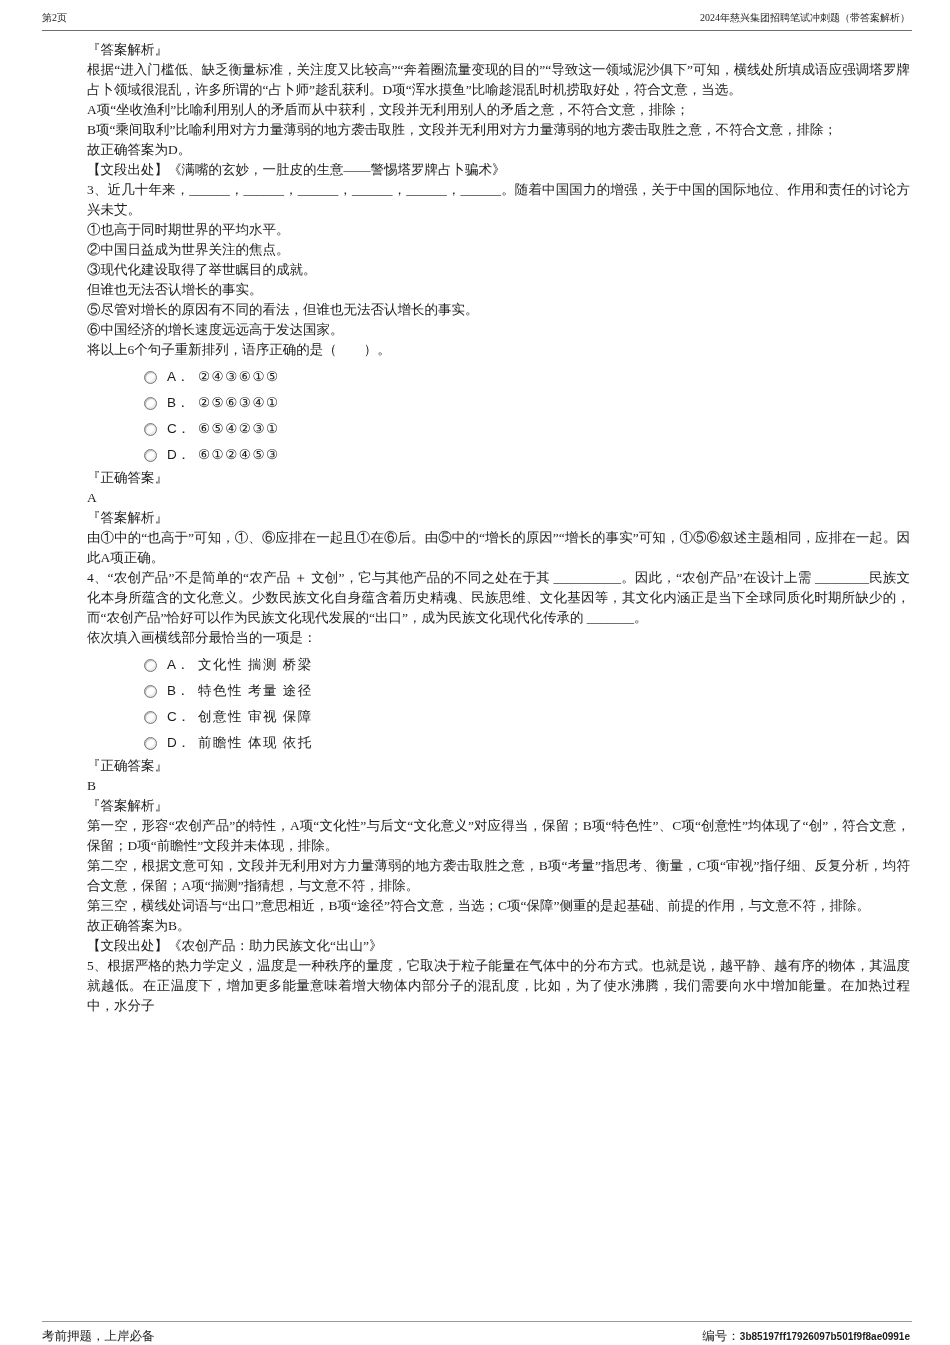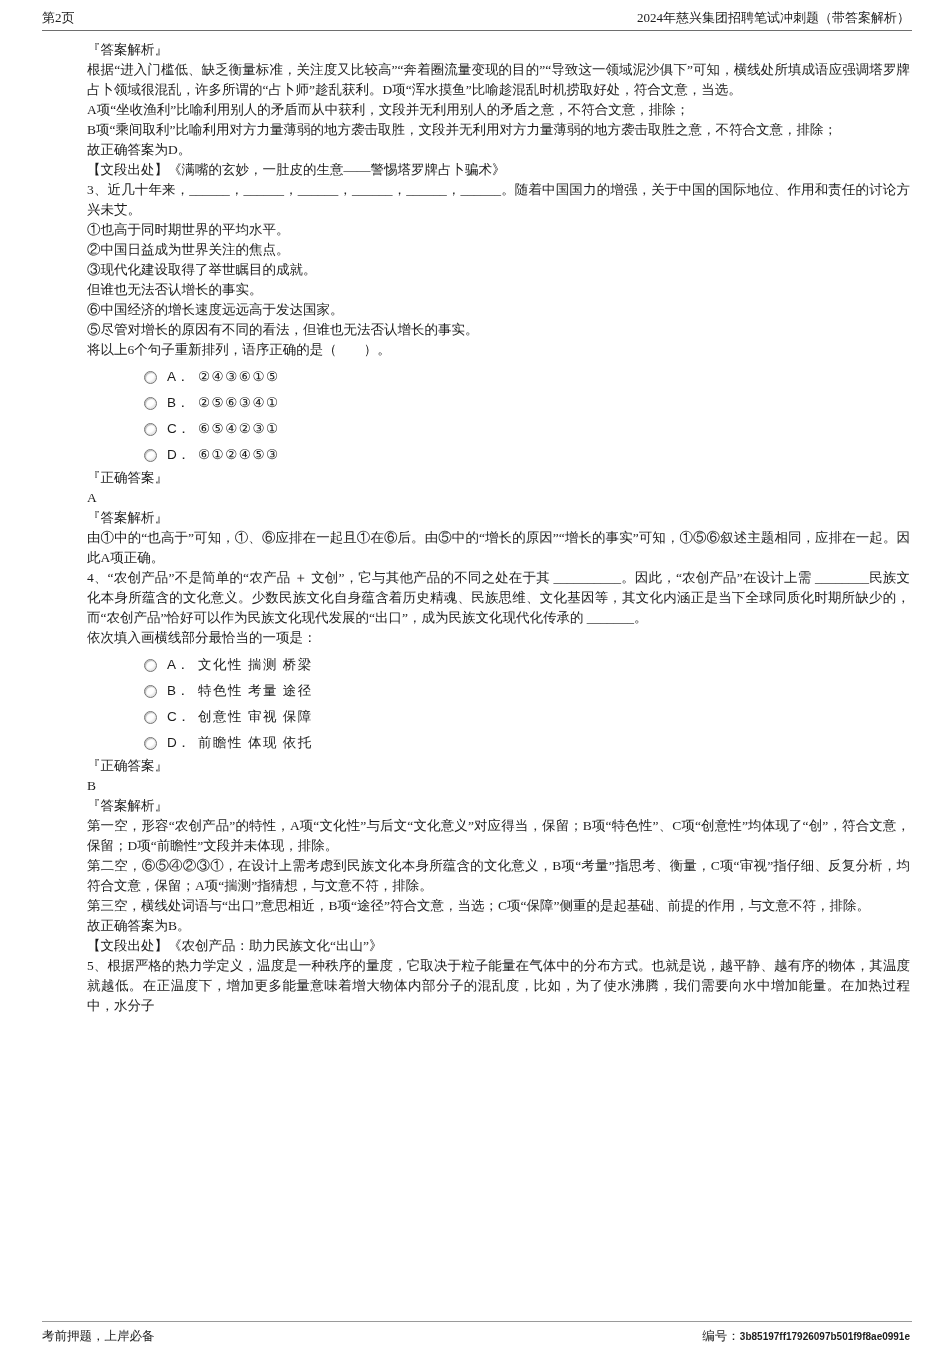--- a/index.html
+++ b/index.html
@@ -9,21 +9,21 @@
     background:#ffffff;
     color:#1c1c1c;
     font-family:"Liberation Serif","DejaVu Serif",serif;
     overflow:hidden;
     box-sizing:border-box;
   }
   
   .header-row {
     display:flex; justify-content:space-between; align-items:flex-end;
     padding:10px 40px 4px 42px;
-    font-size:13px; line-height:16px;
+    font-size:10px; line-height:16px;
   }
   .header-rule { border:none; border-top:1px solid #6e6e6e; margin:0 38px 0 42px; }
 
   
   .content {
     padding:9px 40px 0 42px;
     font-size:13.5px; line-height:20px;
     text-align:justify;
     margin-left:45px;
   }
@@ -86,22 +86,22 @@
     <p class="m11">A项“坐收渔利”比喻利用别人的矛盾而从中获利，文段并无利用别人的矛盾之意，不符合文意，排除；</p>
     <p class="m11">B项“乘间取利”比喻利用对方力量薄弱的地方袭击取胜，文段并无利用对方力量薄弱的地方袭击取胜之意，不符合文意，排除；</p>
     <p class="m11">故正确答案为D。</p>
     <p class="m12">【文段出处】《满嘴的玄妙，一肚皮的生意——警惕塔罗牌占卜骗术》</p>
 
     <p class="m24">3、近几十年来，______，______，______，______，______，______。随着中国国力的增强，关于中国的国际地位、作用和责任的讨论方兴未艾。</p>
     <p class="tight">①也高于同时期世界的平均水平。</p>
     <p class="tight">②中国日益成为世界关注的焦点。</p>
     <p class="tight">③现代化建设取得了举世瞩目的成就。</p>
     <p class="tight">但谁也无法否认增长的事实。</p>
+    <p class="tight">⑤尽管对增长的原因有不同的看法，但谁也无法否认增长的事实。</p>
     <p class="tight">⑥中国经济的增长速度远远高于发达国家。</p>
-    <p class="tight">⑤尽管对增长的原因有不同的看法，但谁也无法否认增长的事实。</p>
     <p class="tight">将以上6个句子重新排列，语序正确的是（　　）。</p>
 
     <div class="options">
       <div class="option-row">
         <span class="radio"></span>
         <span class="opt-label">A．</span>
         <span class="opt-text">②④③⑥①⑤</span>
       </div>
       <div class="option-row">
         <span class="radio"></span>
@@ -148,21 +148,21 @@
         <span class="radio"></span>
         <span class="opt-label">D．</span>
         <span class="opt-text">前瞻性 体现 依托</span>
       </div>
     </div>
 
     <p class="m12">『正确答案』</p>
     <p class="m1">B</p>
     <p class="m1">『答案解析』</p>
     <p class="m10">第一空，形容“农创产品”的特性，A项“文化性”与后文“文化意义”对应得当，保留；B项“特色性”、C项“创意性”均体现了“创”，符合文意，保留；D项“前瞻性”文段并未体现，排除。</p>
-    <p class="m9">第二空，⑥⑤④②③①，在设计上需考虑到民族文化本身所蕴含的文化意义，B项“考量”指思考、衡量，C项“审视”指仔细、反复分析，均符合文意，保留；A项“揣测”指猜想，与文意不符，排除。</p>
+    <p class="m9">第二空，根据文意可知，文段并无利用对方力量薄弱的地方袭击取胜之意，B项“考量”指思考、衡量，C项“审视”指仔细、反复分析，均符合文意，保留；A项“揣测”指猜想，与文意不符，排除。</p>
     <p class="m9">第三空，横线处词语与“出口”意思相近，B项“途径”符合文意，当选；C项“保障”侧重的是起基础、前提的作用，与文意不符，排除。</p>
     <p class="m11">故正确答案为B。</p>
     <p class="m11">【文段出处】《农创产品：助力民族文化“出山”》</p>
 
     <p class="m16">5、根据严格的热力学定义，温度是一种秩序的量度，它取决于粒子能量在气体中的分布方式。也就是说，越平静、越有序的物体，其温度就越低。在正温度下，增加更多能量意味着增大物体内部分子的混乱度，比如，为了使水沸腾，我们需要向水中增加能量。在加热过程中，水分子</p>
 
   </div>
 
   <div class="footer">
     <hr class="footer-rule">

